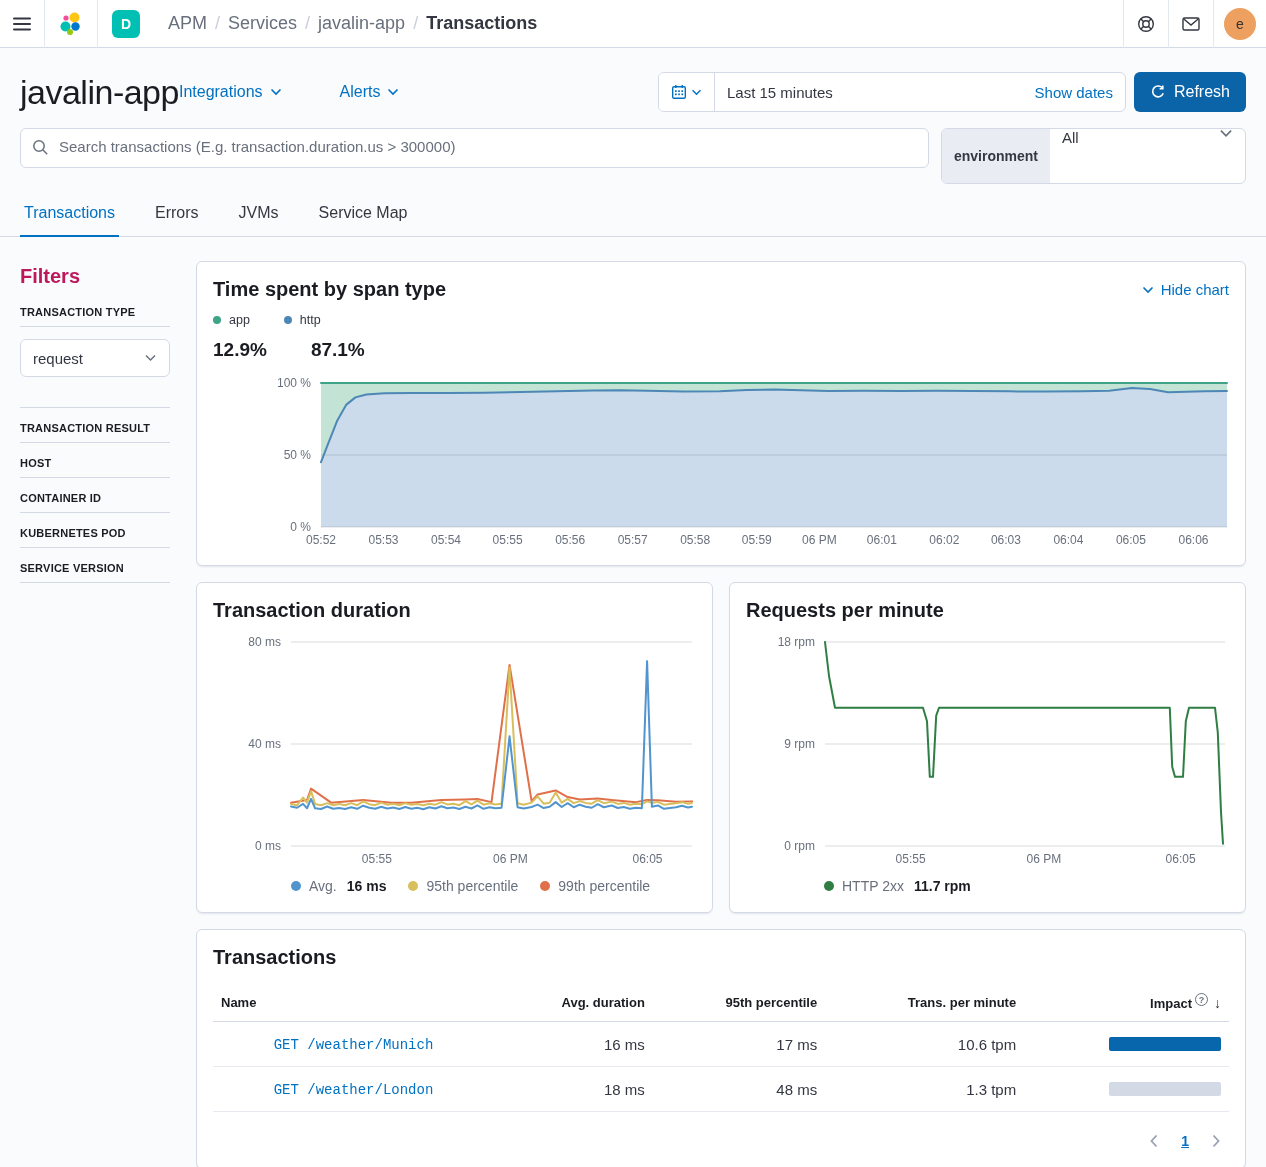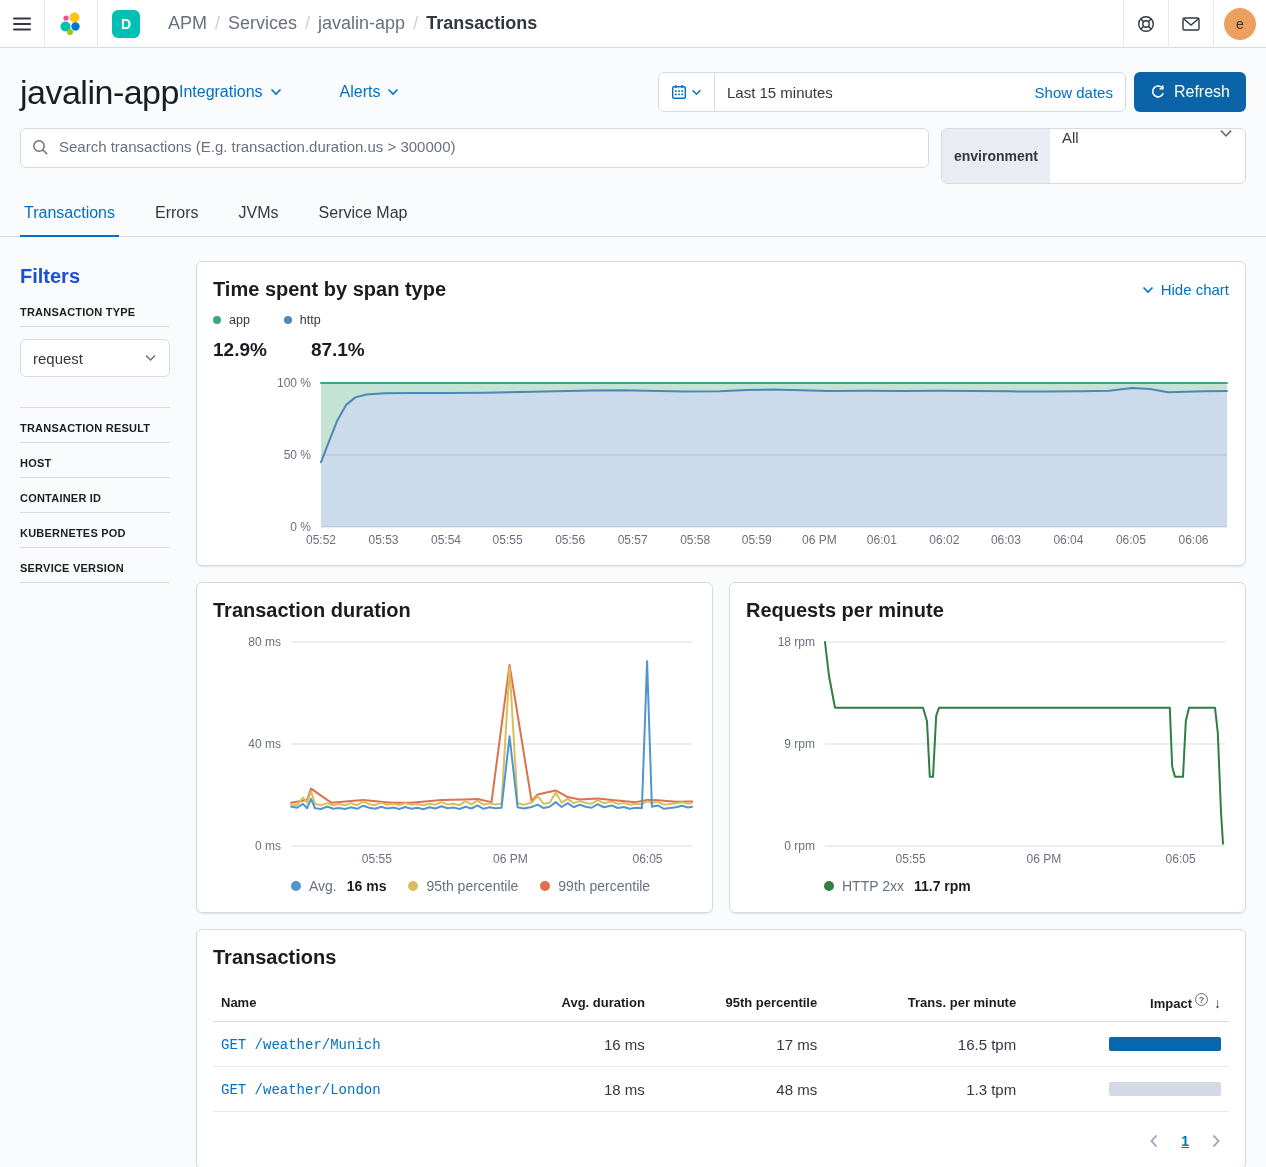--- a/index.html
+++ b/index.html
@@ -43,21 +43,21 @@
   .env-label { height:100%; background:#e9edf3; display:flex; align-items:center; padding:0 12px; font-size:14px; font-weight:700; color:#343741; }
   .env-value { flex:1; padding:0 12px; font-size:15px; }
   .env-chev { padding-right:12px; display:flex; }
   
   .tabs-row { margin-top:18px; padding:0 20px; border-bottom:1px solid #d3dae6; display:flex; gap:32px; }
   .tab { background:none; border:none; font-family:inherit; font-size:16px; color:#343741; padding:2px 4px 13px; cursor:pointer; border-bottom:2px solid transparent; margin-bottom:-1px; }
   .tab.active { color:#0071c2; border-bottom-color:#0071c2; }
   
   .content { display:flex; gap:26px; padding:24px 20px 12px; }
   .sidebar { flex:0 0 150px; }
-  .filters-heading { font-size:20px; font-weight:700; color:#1d4ed8; margin:4px 0 18px; }
+  .filters-heading { font-size:20px; font-weight:700; color:#be185d; margin:4px 0 18px; }
   .flt-label { font-size:11px; font-weight:700; color:#1a1c21; letter-spacing:.02em; margin:14px 0 8px; }
   .flt-hr { border:none; border-top:1px solid #d3dae6; margin:0; }
   .flt-select { margin-top:12px; height:38px; border:1px solid #d3dae6; border-radius:6px; background:#fff; display:flex; align-items:center; padding:16px 12px; font-size:15px; cursor:pointer; }
   .flt-select .val { flex:1; }
   .flt-gap { height:30px; }
   .main { flex:1; min-width:0; display:flex; flex-direction:column; gap:16px; }
   .panel { background:#fff; border:1px solid #d3dae6; border-radius:6px; box-shadow:0 2px 2px -1px rgba(152,162,179,.25); padding:16px; }
   .panel-title { font-size:20px; font-weight:700; color:#1a1c21; margin:0; }
   .span-head { display:flex; align-items:center; }
   .hide-chart { margin-left:auto; display:inline-flex; align-items:center; gap:7px; color:#0071c2; font-size:15px; cursor:pointer; }
@@ -71,21 +71,21 @@
   .duo .panel { flex:1; min-width:0; }
   .legend-bottom { display:flex; align-items:center; gap:22px; margin:10px 0 2px 78px; }
   .legend-bottom .legend-item { font-size:14px; color:#69707d; }
   .legend-bottom .legend-item .dot { width:10px; height:10px; }
   .legend-bottom .lgval { color:#1a1c21; font-weight:700; margin-left:2px; }
   
   .tx-table { width:100%; border-collapse:collapse; margin-top:14px; }
   .tx-table th { font-size:13px; font-weight:700; color:#1a1c21; text-align:right; padding:10px 8px; border-bottom:1px solid #d3dae6; white-space:nowrap; }
   .tx-table th.col-name { text-align:left; }
   .tx-table td { font-size:15px; color:#343741; text-align:right; padding:13px 8px; border-bottom:1px solid #e6e9f0; }
-  .tx-table td.cell-name { text-align:left; }
+  .tx-table td.cell-name { text-align:center; }
   .tx-link { color:#0071c2; font-family:"Liberation Mono","DejaVu Sans Mono",monospace; font-size:14px; text-decoration:none; cursor:pointer; }
   .qmark { display:inline-block; width:13px; height:13px; border:1px solid #69707d; border-radius:50%; font-size:9px; line-height:12px; text-align:center; color:#69707d; vertical-align:super; margin-left:3px; cursor:pointer; }
   .sort-arrow { margin-left:6px; font-size:14px; color:#343741; }
   .impact-wrap { display:flex; justify-content:flex-end; }
   .impact-track { width:112px; height:14px; background:#d3dae6; border-radius:2px; overflow:hidden; }
   .impact-fill { height:100%; background:#0866ad; }
   .pagination { display:flex; justify-content:flex-end; align-items:center; gap:20px; padding:20px 6px 2px; }
   .page-arrow { background:none; border:none; cursor:pointer; display:flex; padding:2px; }
   .page-num { color:#0071c2; font-weight:700; font-size:14px; text-decoration:underline; cursor:pointer; }
   .chev { flex:0 0 auto; }
@@ -373,21 +373,21 @@
               <th>95th percentile</th>
               <th>Trans. per minute</th>
               <th><span>Impact</span><span class="qmark">?</span><span class="sort-arrow">↓</span></th>
             </tr>
           </thead>
         <tbody id="tx-body">
             <tr>
               <td class="cell-name"><a class="tx-link">GET /weather/Munich</a></td>
               <td>16 ms</td>
               <td>17 ms</td>
-              <td>16.5 tpm</td>
+              <td>10.6 tpm</td>
               <td>
                 <div class="impact-wrap">
                   <div class="impact-track">
                     <div class="impact-fill" style="width: 100%;"></div>
                   </div>
                 </div>
               </td>
             </tr>
             <tr>
               <td class="cell-name"><a class="tx-link">GET /weather/London</a></td>

